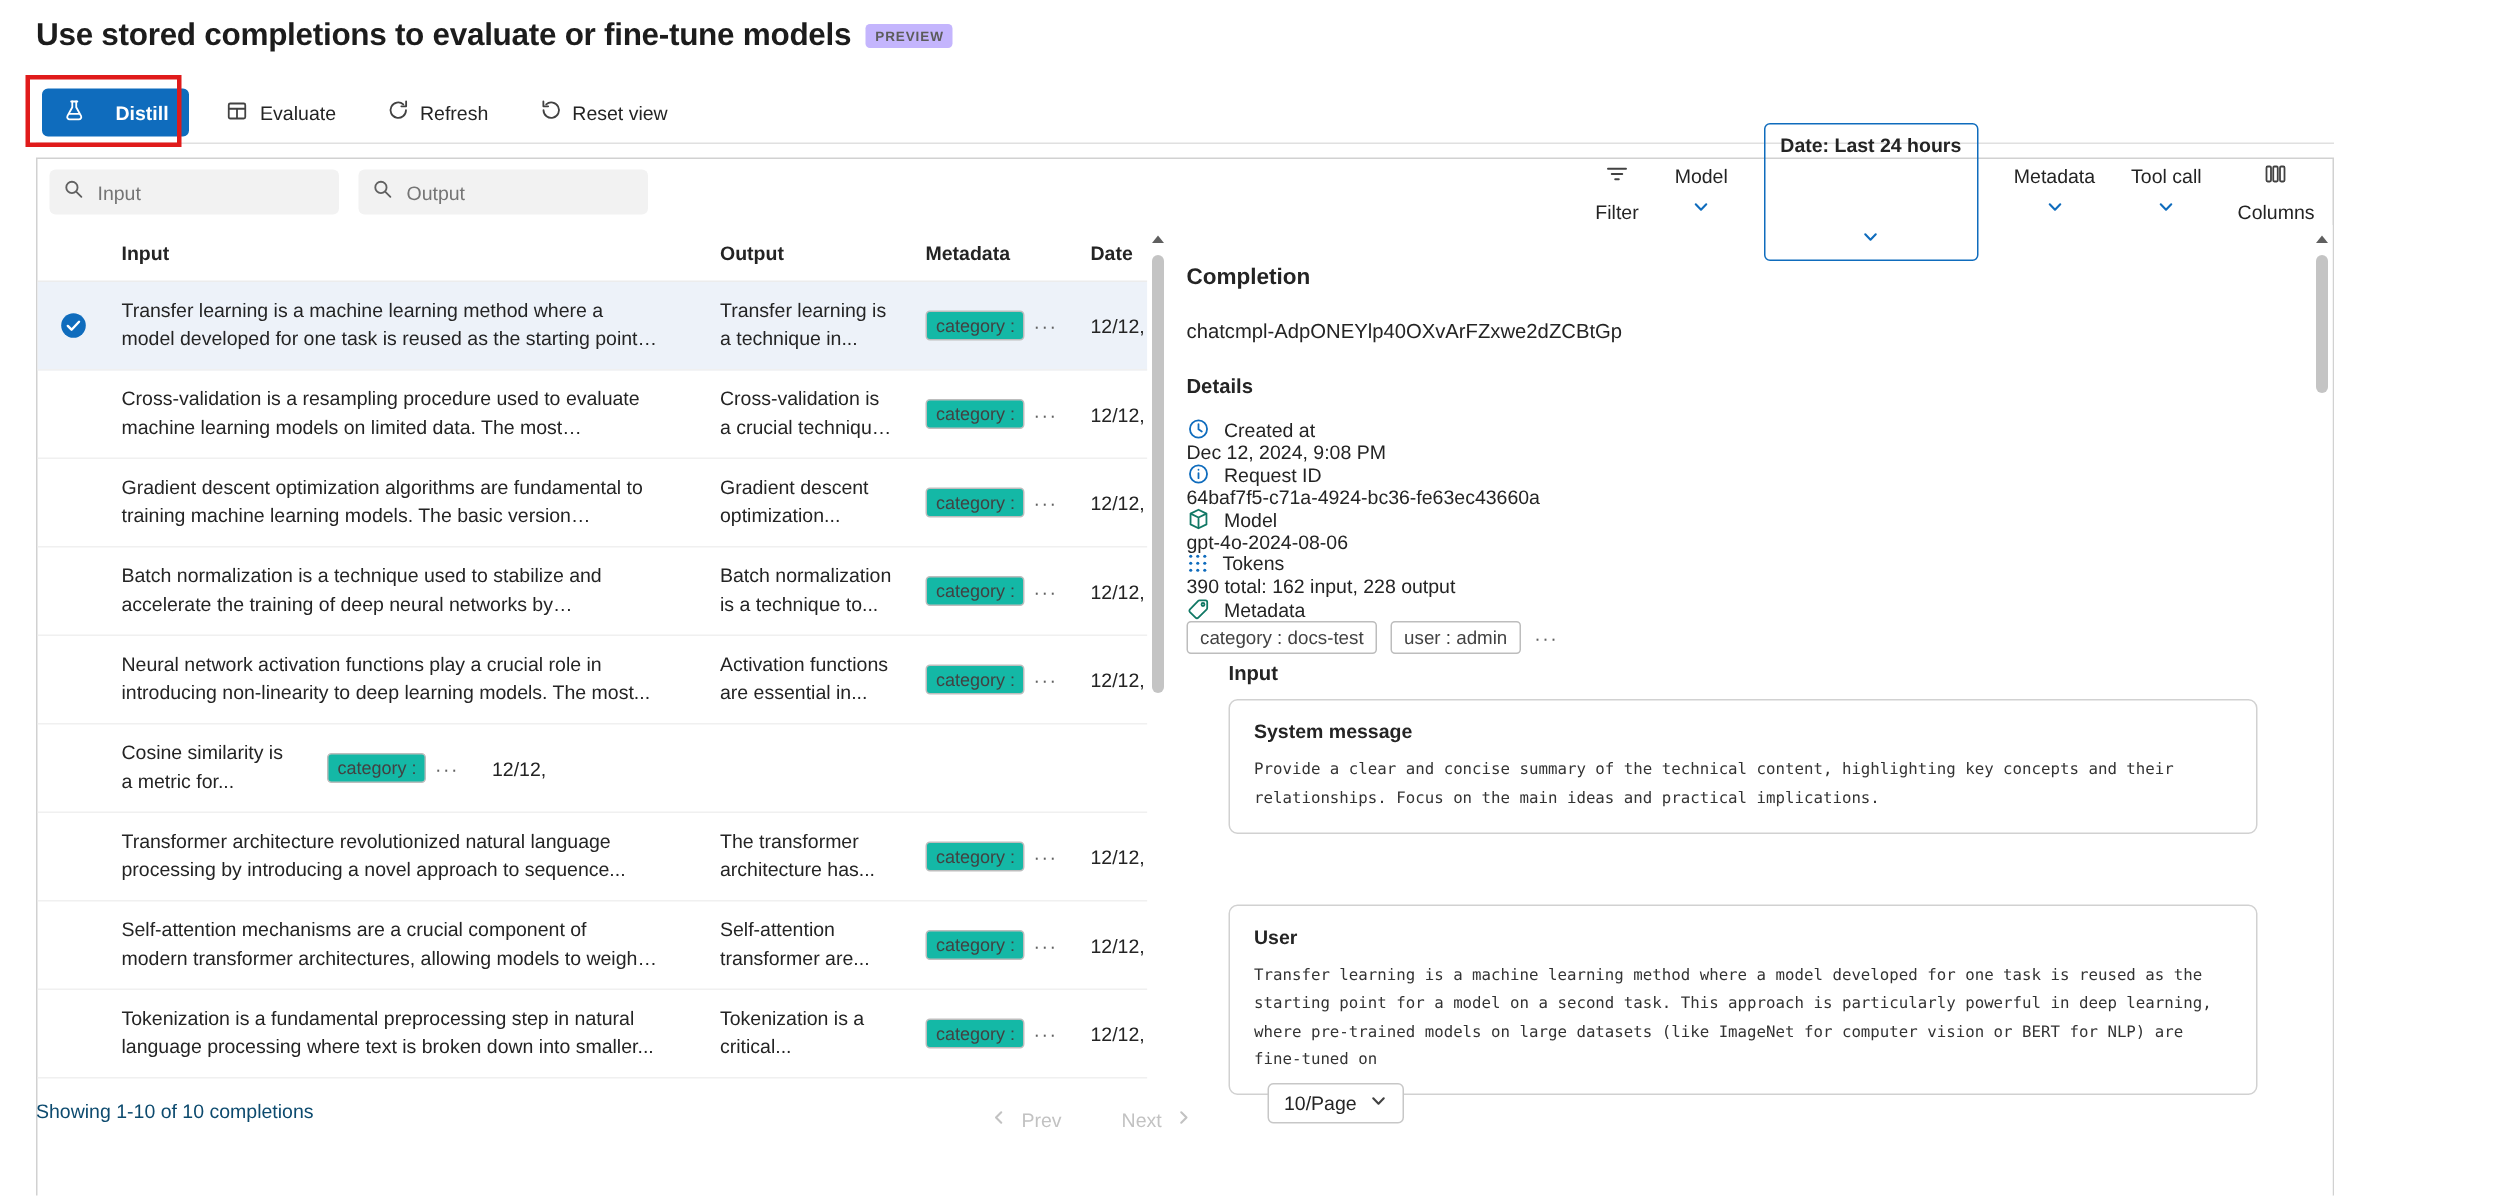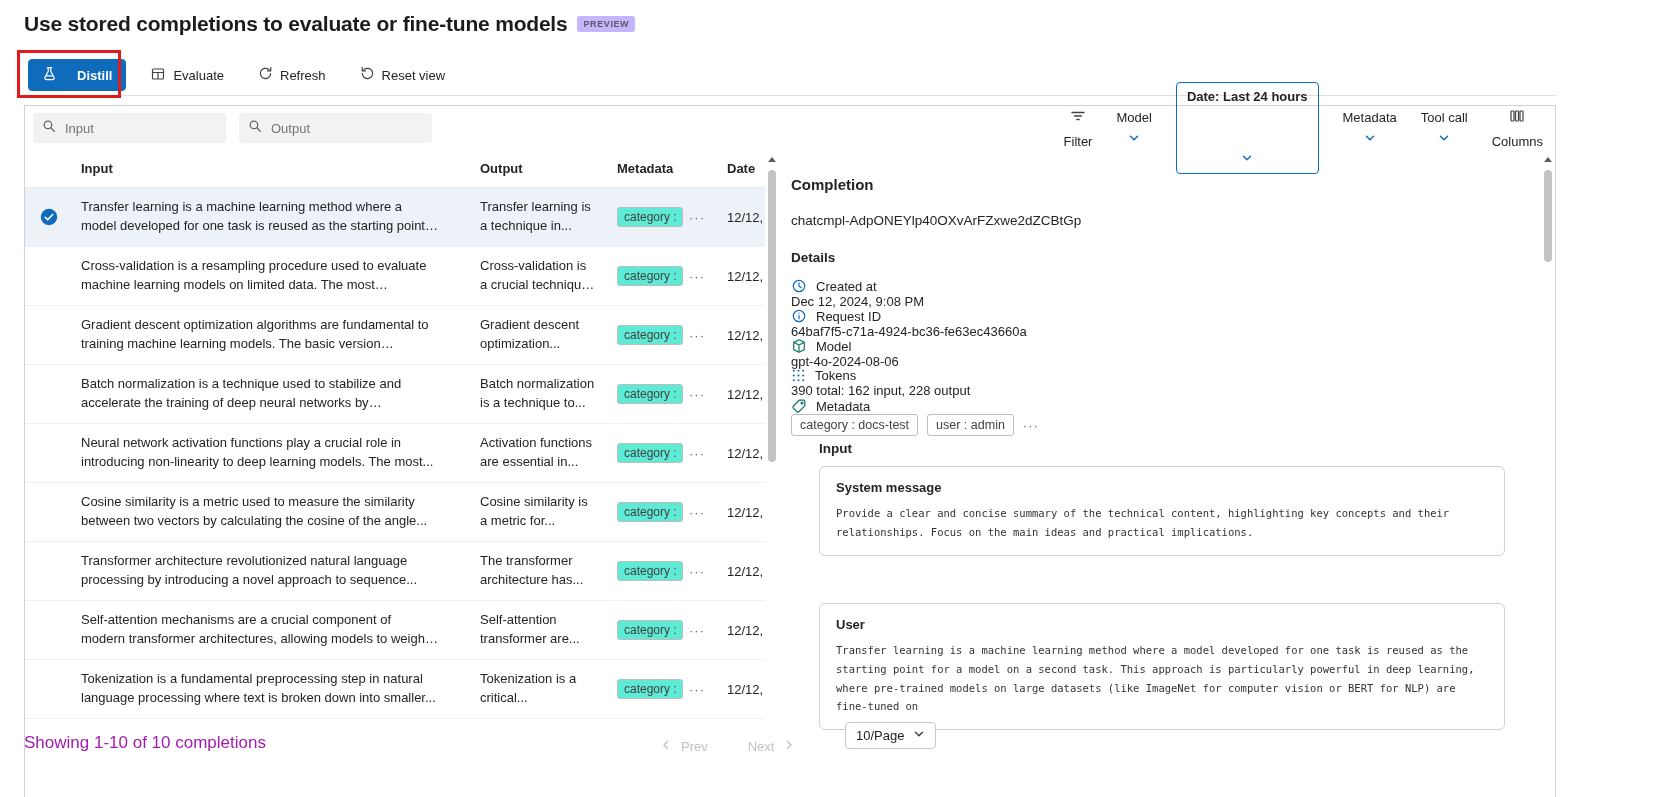--- a/index.html
+++ b/index.html
@@ -39,21 +39,21 @@
   .trow { display:flex; align-items:center; height:59px; border-bottom:1px solid #f0f0f0; cursor:pointer; }
   .trow.selected { background:#edf2f9; }
   .cell-check { width:48px; flex-shrink:0; display:flex; justify-content:center; align-items:center; }
   .check-circle { visibility:hidden; line-height:0; }
   .trow.selected .check-circle { visibility:visible; }
   .c-input { width:399px; padding:0 34px 0 8px; flex-shrink:0; }
   .c-output { width:137px; padding:0 12px 0 8px; flex-shrink:0; }
   .c-meta { width:110px; padding-left:8px; flex-shrink:0; display:flex; align-items:center; gap:6px; }
   .c-date { flex:1; padding-left:8px; overflow:hidden; white-space:nowrap; font-size:13px; }
   .clamp2 { font-size:13px; line-height:1.45; display:-webkit-box; -webkit-line-clamp:2; -webkit-box-orient:vertical; overflow:hidden; }
-  .badge { border:1px solid #bdbdbd; border-radius:3px; padding:2px 6px; font-size:12px; color:#424242; max-width:66px; white-space:nowrap; overflow:hidden; background:#5eead4; }
+  .badge { border:1px solid #bdbdbd; border-radius:3px; padding:2px 6px; font-size:12px; color:#424242; max-width:66px; white-space:nowrap; overflow:hidden; background:#14b8a6; }
   .more-dots { color:#616161; font-size:13px; letter-spacing:1px; cursor:pointer; }
 
   
   .vscroll { width:14px; flex-shrink:0; position:relative; background:#ffffff; }
   .arr { position:absolute; left:3px; width:0; height:0; border-left:4px solid transparent; border-right:4px solid transparent; }
   .arr-up { top:7px; border-bottom:5px solid #5f5f5f; }
   .arr-down { bottom:7px; border-top:5px solid #5f5f5f; }
   .thumb { position:absolute; left:3px; width:8px; background:#c4c4c4; border-radius:4px; }
   .thumb-table { top:20px; height:292px; }
   .thumb-panel { top:20px; height:92px; }
@@ -69,21 +69,21 @@
   .fvalue { font-size:13px; }
   .badge-row { display:flex; align-items:center; gap:9px; }
   .dbadge { border:1px solid #bdbdbd; border-radius:3px; padding:3px 8px; font-size:12.5px; color:#424242; }
   .input-label { margin:9px 0 10px 28px; font-weight:700; font-size:13.5px; }
   .msg-card { margin:0 36px 0 28px; border:1px solid #d1d1d1; border-radius:6px; padding:13px 16px; }
   .msg-card + .msg-card { margin-top:47px; }
   .msg-title { font-size:13px; font-weight:600; margin-bottom:9px; }
   .msg-body { font-family:"DejaVu Sans Mono", monospace; font-size:10.5px; line-height:1.8; color:#333333; }
 
   
-  .showing { position:absolute; left:24px; top:733px; font-size:17px; color:#a21caf; }
+  .showing { position:absolute; left:24px; top:733px; font-size:13px; color:#0c4a6e; }
   .pager { position:absolute; left:660px; top:726px; display:flex; align-items:flex-end; gap:9px; color:#c2c2c2; font-size:13px; height:28px; }
   .pager .pbtn { background:none; border:none; color:#c2c2c2; font-size:13px; cursor:default; padding:0; }
   .pager .gap { width:22px; }
   .page-size { position:absolute; left:845px; top:722px; border:1px solid #c7c7c7; border-radius:4px; padding:5px 10px; font-size:13px; display:flex; align-items:center; gap:9px; cursor:pointer; background:#fff; }
 </style>
 </head>
 <body>
 
 <div class="title-row">
   <h1 class="page-title">Use stored completions to evaluate or fine-tune models</h1>
@@ -313,21 +313,20 @@
 
   <div class="trow">
     <div class="cell-check">
       <span class="check-circle">
         <svg width="18" height="18" viewBox="0 0 18 18">
                   <circle cx="9" cy="9" r="8.2" fill="#0f6cbd"></circle>
                   <path d="M5.2 9.3l2.5 2.5 5-5.3" stroke="#ffffff" stroke-width="1.6" fill="none" stroke-linecap="round" stroke-linejoin="round"></path>
                 </svg>
       </span>
     </div>
-    <div class="c-input clamp2">Cosine similarity is a metric used to measure the similarity between two vectors by calculating the cosine of the angle...</div>
     <div class="c-output clamp2">Cosine similarity is a metric for...</div>
     <div class="c-meta">
       <span class="badge">category :</span>
       <span class="more-dots">···</span>
     </div>
     <div class="c-date">12/12,</div>
   </div>
 
   <div class="trow">
     <div class="cell-check">

